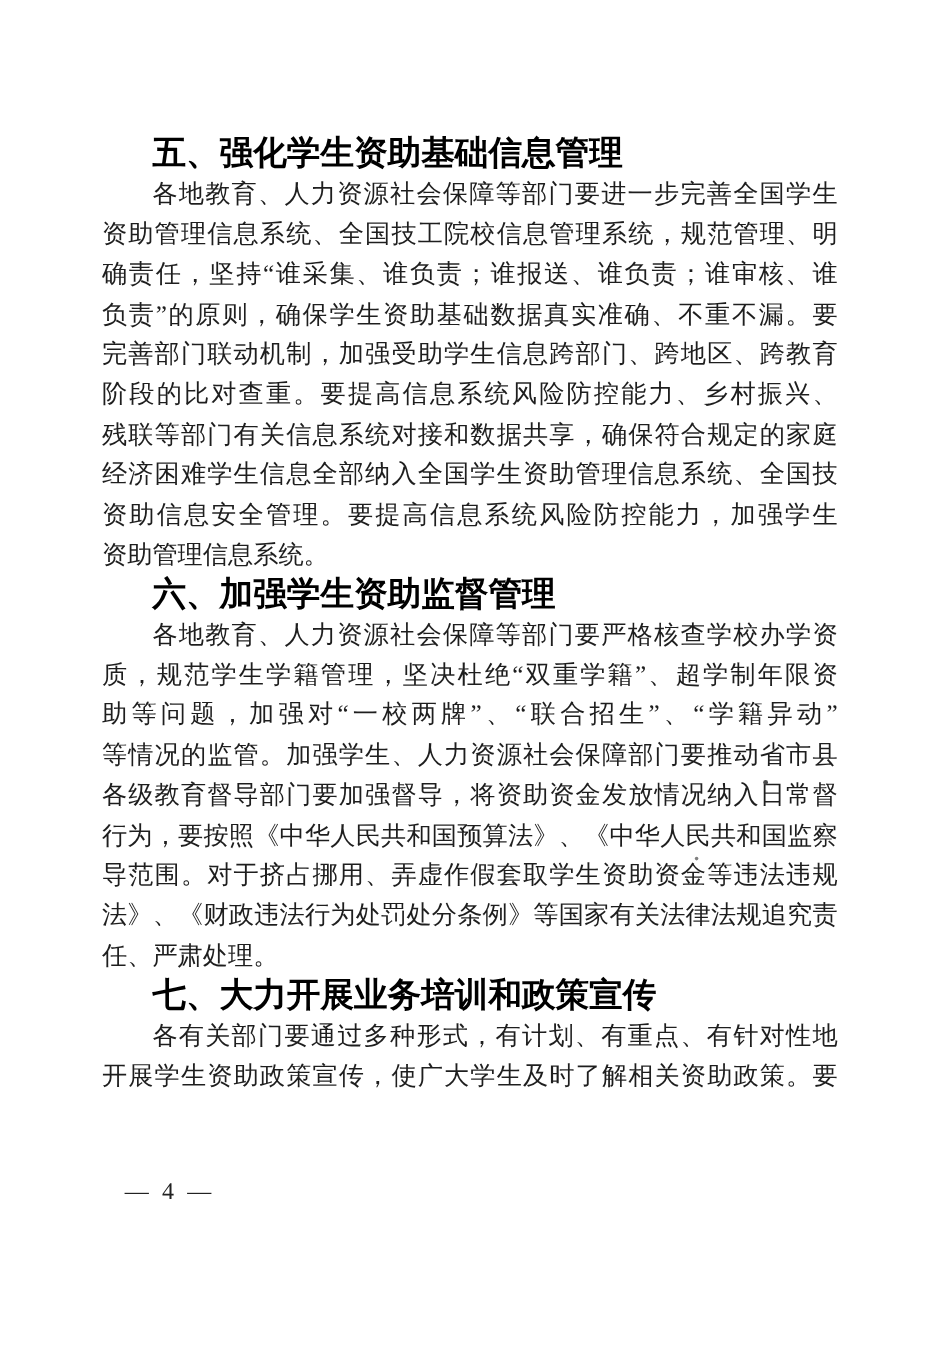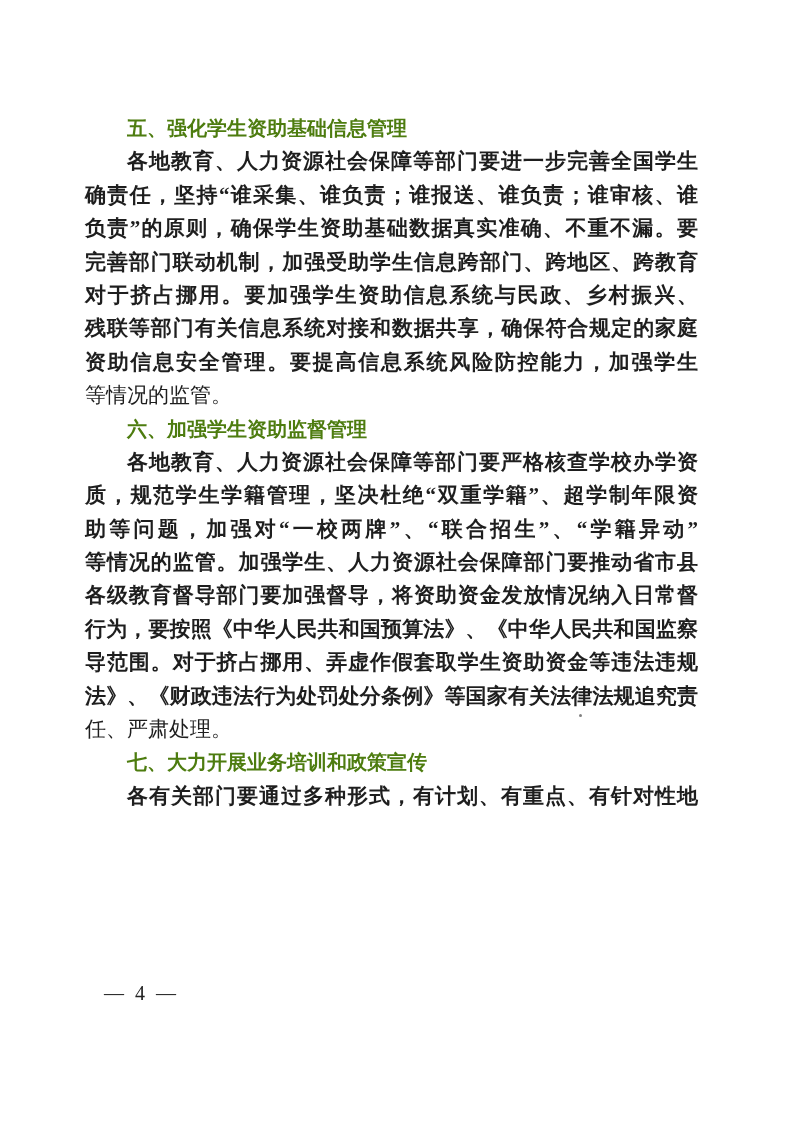--- a/index.html
+++ b/index.html
@@ -30,27 +30,26 @@
     font-size: 21px;
     font-weight: normal;
     white-space: nowrap;
     color: #1e1e1e;
   }
   .fill {
     white-space: normal;
     text-align: justify;
     text-align-last: justify;
     text-justify: inter-character;
-    font-weight: bold;
   }
   .indent { text-indent: 42px; }
   .heading {
     font-weight: bold;
-    font-size: 20px;
-    color: #4d7c0f;
+    font-size: 28px;
+    color: #000000;
     text-indent: 42px;
   }
   .page-number {
     position: absolute;
     left: 104px;
     top: 981px;
     font-size: 20px;
     line-height: 24px;
     letter-spacing: 3px;
     color: #222222;
@@ -64,41 +63,44 @@
   .speck-2 { left: 579px; top: 714px; width: 3px; height: 3px; opacity: .7; }
 </style>
 </head>
 <body>
 
 <div class="page">
   <main class="content">
 
     <h2 class="line heading">五、强化学生资助基础信息管理</h2>
     <p class="line fill indent">各地教育、人力资源社会保障等部门要进一步完善全国学生</p>
+    <p class="line fill">资助管理信息系统、全国技工院校信息管理系统，规范管理、明</p>
     <p class="line fill">确责任，坚持“谁采集、谁负责；谁报送、谁负责；谁审核、谁</p>
     <p class="line fill">负责”的原则，确保学生资助基础数据真实准确、不重不漏。要</p>
     <p class="line fill">完善部门联动机制，加强受助学生信息跨部门、跨地区、跨教育</p>
-    <p class="line fill">对于挤占挪用。要加强学生资助信息系统与民政、乡村振兴、</p>
+    <p class="line fill">阶段的比对查重。要提高信息系统风险防控能力、乡村振兴、</p>
     <p class="line fill">残联等部门有关信息系统对接和数据共享，确保符合规定的家庭</p>
+    <p class="line fill">经济困难学生信息全部纳入全国学生资助管理信息系统、全国技</p>
     <p class="line fill">资助信息安全管理。要提高信息系统风险防控能力，加强学生</p>
-    <p class="line">等情况的监管。</p>
+    <p class="line">资助管理信息系统。</p>
 
     <h2 class="line heading">六、加强学生资助监督管理</h2>
     <p class="line fill indent">各地教育、人力资源社会保障等部门要严格核查学校办学资</p>
     <p class="line fill">质，规范学生学籍管理，坚决杜绝“双重学籍”、超学制年限资</p>
     <p class="line fill">助等问题，加强对“一校两牌”、“联合招生”、“学籍异动”</p>
     <p class="line fill">等情况的监管。加强学生、人力资源社会保障部门要推动省市县</p>
     <p class="line fill">各级教育督导部门要加强督导，将资助资金发放情况纳入日常督</p>
     <p class="line fill">行为，要按照《中华人民共和国预算法》、《中华人民共和国监察</p>
     <p class="line fill">导范围。对于挤占挪用、弄虚作假套取学生资助资金等违法违规</p>
     <p class="line fill">法》、《财政违法行为处罚处分条例》等国家有关法律法规追究责</p>
     <p class="line">任、严肃处理。</p>
 
     <h2 class="line heading">七、大力开展业务培训和政策宣传</h2>
     <p class="line fill indent">各有关部门要通过多种形式，有计划、有重点、有针对性地</p>
+    <p class="line fill">开展学生资助政策宣传，使广大学生及时了解相关资助政策。要</p>
 
   </main>
 
   <footer class="page-number">— 4 —</footer>
 
   <span class="speck speck-1"></span>
   <span class="speck speck-2"></span>
 </div>
 
 </body></html>

